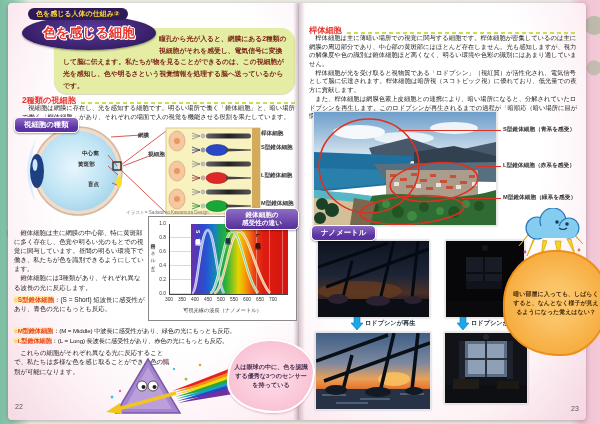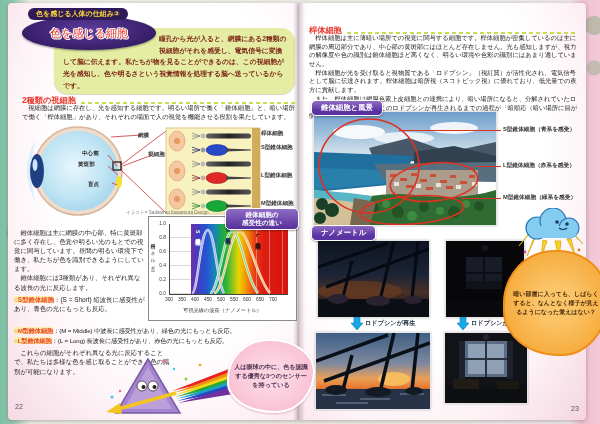--- a/index.html
+++ b/index.html
@@ -19,21 +19,21 @@
   .spine{position:absolute;left:293px;top:3px;width:12px;height:417px;
     background:linear-gradient(90deg,rgba(0,0,0,0),rgba(110,70,95,.28) 50%,rgba(0,0,0,0));}
   .abs{position:absolute;}
   
   .banner{left:14px;top:5px;width:134px;height:43px;z-index:5;}
   .banner-top{position:absolute;left:6px;top:0;padding:1px 8px;background:#2e1a56;border-radius:8px;
     color:#ffd83a;font-size:7px;font-weight:bold;white-space:nowrap;z-index:2;}
   .banner-main{position:absolute;left:0;top:8px;width:134px;height:34px;border-radius:50%;
     background:radial-gradient(ellipse at 50% 40%,#5d3c9e 0%,#341c64 75%);
     display:flex;align-items:center;justify-content:center;box-shadow:0 1px 2px rgba(0,0,0,.4);}
-  .banner-title{color:#e8342a;font-size:11px;font-weight:normal;letter-spacing:0;
+  .banner-title{color:#e8342a;font-size:13px;font-weight:bold;letter-spacing:0;
     text-shadow:1px 0 0 #fff,-1px 0 0 #fff,0 1px 0 #fff,0 -1px 0 #fff,1px 1px 0 #fff,-1px -1px 0 #fff;}
   
   .intro-box{left:46px;top:25px;width:241px;height:66px;background:#e4eda3;border-radius:14px;
     padding:0;box-shadow:0 1px 1px rgba(120,120,60,.3);}
   .intro-text{margin:0;padding:5px 8px 4px 9px;font-size:6.8px;line-height:1.72;color:#7d2717;font-weight:bold;}
   .intro-spacer{float:left;width:96px;height:22px;}
   
   .sec-head{display:flex;align-items:flex-end;}
   .sec-title{color:#e8352b;font-size:8.2px;font-weight:bold;white-space:nowrap;}
   .dashes{flex:1;height:2px;margin:0 0 2px 5px;
@@ -104,20 +104,21 @@
     </div>
 
     <div class="abs sec-head" style="left:14px;top:92px;width:273px;">
       <span class="sec-title">2種類の視細胞</span>
       <span class="dashes"></span>
     </div>
     <div class="abs bodytext" style="left:14px;top:101px;width:276px;">
       <p>視細胞は網膜に存在し、光を感知する細胞です。明るい場所で働く「錐体細胞」と、暗い場所で働く「桿体細胞」があり、それぞれの場面で人の視覚を機能させる役割を果たしています。</p>
     </div>
 
+    <div class="abs badge" style="left:6px;top:114px;">視細胞の種類</div>
 
     <svg class="abs" style="left:8px;top:122px;" width="280" height="92" viewBox="0 0 280 92">
       <defs>
         <radialGradient id="eyeG" cx="45%" cy="45%" r="65%">
           <stop offset="0%" stop-color="#e8f6fd"></stop>
             <stop offset="60%" stop-color="#bfe4f4"></stop>
             <stop offset="100%" stop-color="#9fd0e8"></stop>
         </radialGradient>
         <linearGradient id="rodG" x1="0" y1="0" x2="1" y2="0">
           <stop offset="0%" stop-color="#666"></stop>
@@ -279,21 +280,20 @@
     <div class="abs sec-head" style="left:10px;top:22px;width:268px;">
       <span class="sec-title">桿体細胞</span>
       <span class="dashes"></span>
     </div>
     <div class="abs bodytext" style="left:10px;top:31px;width:270px;">
       <p>桿体細胞は主に薄暗い場所での視覚に関与する細胞です。桿体細胞が密集しているのは主に網膜の周辺部分であり、中心部の黄斑部にはほとんど存在しません。光も感知しますが、視力の解像度や色の識別は錐体細胞ほど高くなく、明るい環境や色彩の識別にはあまり適していません。</p>
       <p>桿体細胞が光を受け取ると視物質である「ロドプシン」（視紅質）が活性化され、電気信号として脳に伝達されます。桿体細胞は暗所視（スコトピック視）に優れており、低光量での夜方に貢献します。</p>
       <p>また、桿体細胞は網膜色素上皮細胞との連携により、暗い場所になると、分解されていたロドプシンを再生します。このロドプシンが再生されるまでの過程が「暗順応（暗い場所に目が慣れること）」です。</p>
     </div>
 
-    <div class="abs badge" style="left:12px;top:97px;">錐体細胞と風景</div>
 
     <svg class="abs photo" style="left:14px;top:108px;" width="182" height="113" viewBox="0 0 182 113">
       <defs>
         <linearGradient id="skyG" x1="0" y1="0" x2="0" y2="1">
           <stop offset="0%" stop-color="#6f9ecb"></stop>
             <stop offset="55%" stop-color="#a8c6de"></stop>
             <stop offset="100%" stop-color="#dde9f0"></stop>
         </linearGradient>
       </defs>
       <rect width="182" height="46" fill="url(#skyG)"></rect>

